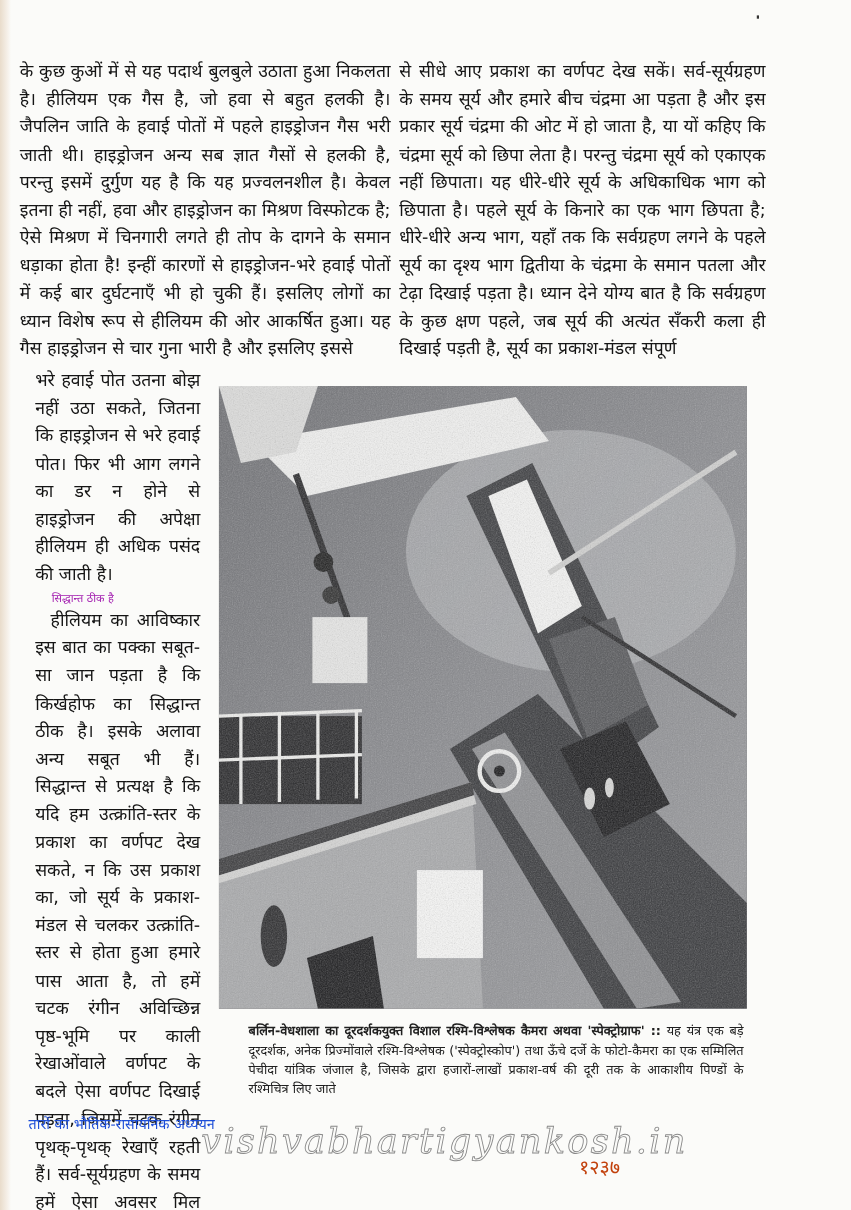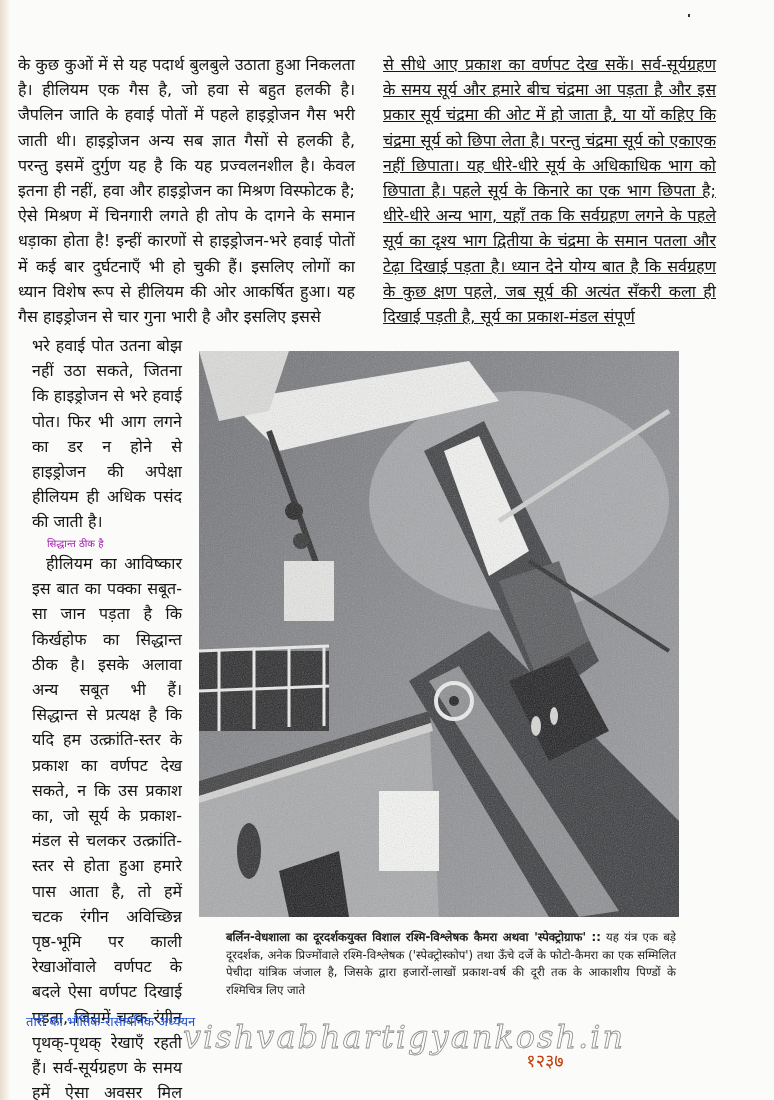--- a/index.html
+++ b/index.html
@@ -9,21 +9,21 @@
     font-family:"DejaVu Sans", sans-serif;
     color:#151515;
   }
   .edge-left {
     position:absolute; left:0; top:0; width:10px; height:1100px;
     background:linear-gradient(to right,#e9dccb,#f6f1ea 70%,#fbfbf9);
   }
   .col-text { font-size:16px; line-height:25.2px; text-align:justify; }
   .col-text p { margin:0; }
   #top-left { position:absolute; left:18px; top:52px; width:337px; }
-  #top-right { position:absolute; left:383px; top:52px; width:333px;text-decoration:underline; }
+  #top-right { position:absolute; left:363px; top:52px; width:333px; }
   #left-narrow { position:absolute; left:32px; top:333px; width:150px; }
   .subhead {
     position:absolute; left:47px; top:536px; font-size:10px;
     color:#a21caf;
   }
   #left-body { position:absolute; left:32px; top:551px; width:150px; }
   #left-body p:first-child { text-indent:14px; }
 
   .photo {
     position:absolute; left:199px; top:351px; width:480px; height:566px;

